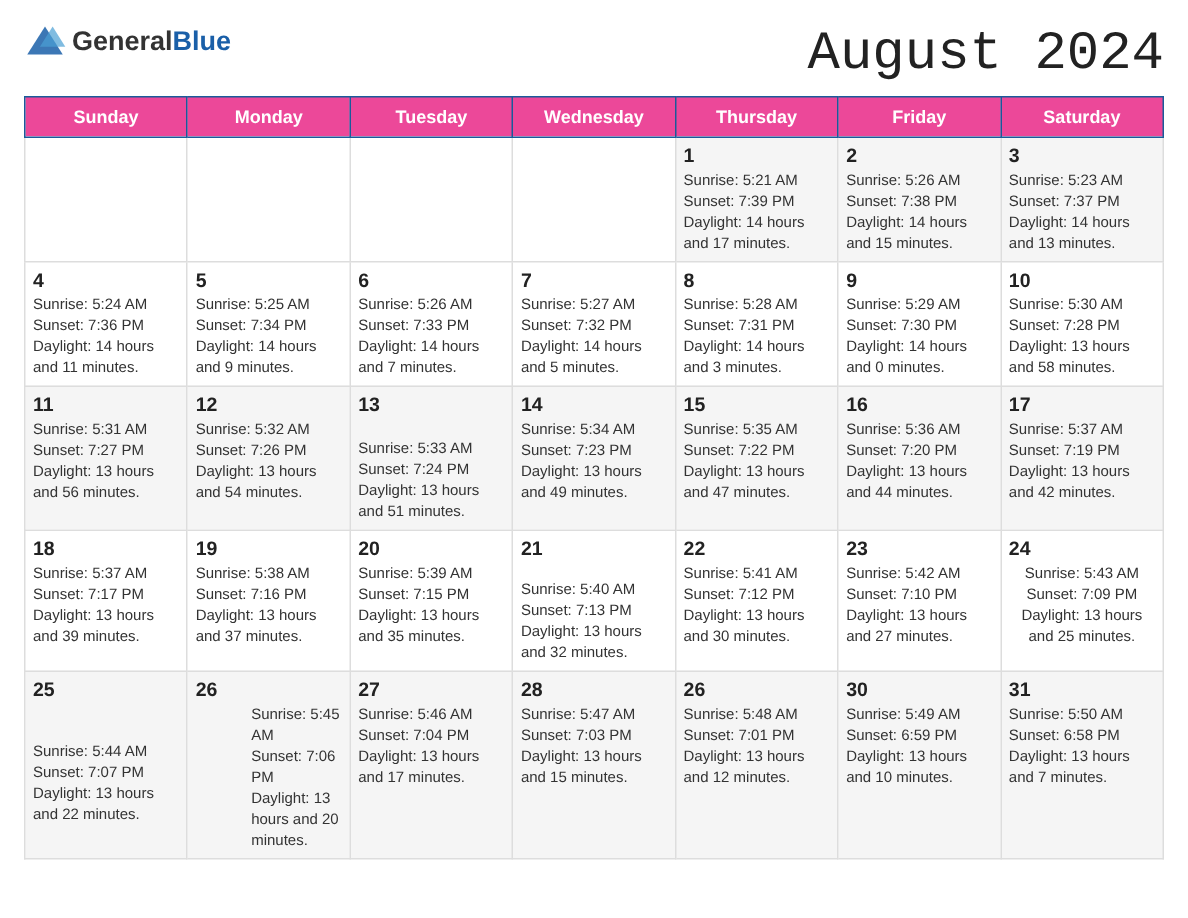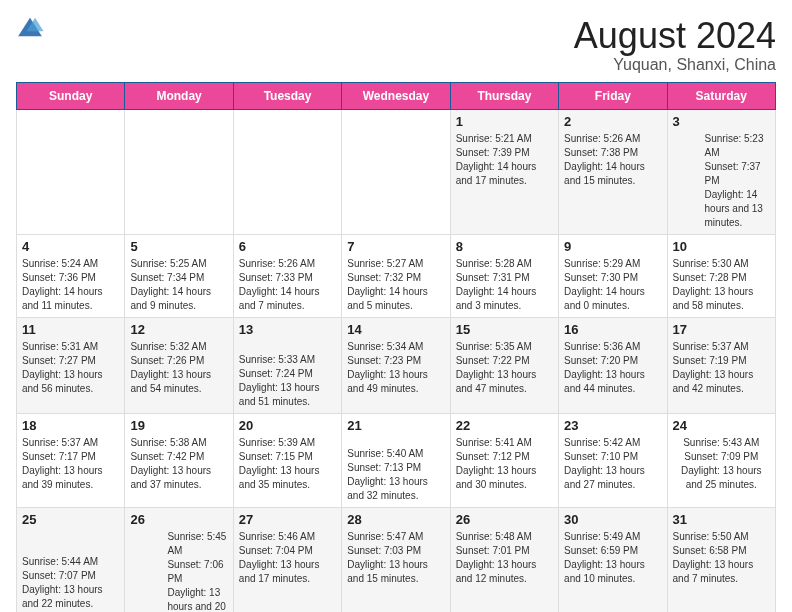--- a/index.html
+++ b/index.html
@@ -19,21 +19,21 @@
     .logo {
       display: flex;
       align-items: center;
       gap: 4px;
     }
     .logo-icon {
       width: 28px;
       height: 22px;
     }
     .title-area {
-      text-align: right;
+      font-family: Liberation Mono, monospace;
     }
     .main-title {
       font-size: 36px;
       font-weight: normal;
       color: #222;
       line-height: 1.1;
     }
     .subtitle {
       font-size: 16px;
       color: #555;
@@ -85,24 +85,26 @@
   </style>
 </head>
 <body>
 
 <div class="header-area">
   <div class="logo">
     <svg class="logo-icon" viewBox="0 0 32 26" xmlns="http://www.w3.org/2000/svg">
       <polygon points="16,2 30,24 2,24" fill="#1a5fa8" opacity="0.85"></polygon>
       <polygon points="22,2 32,18 12,18" fill="#4a9fd4" opacity="0.7"></polygon>
     </svg>
+    <div>
+      <span style="font-size:18px;font-weight:bold;color:#333;">General</span><span style="font-size:18px;font-weight:bold;color:#1a5fa8;">Blue</span>
+    </div>
   </div>
   <div class="title-area">
     <div class="main-title">August 2024</div>
-    <div class="subtitle">Yuquan, Shanxi, China</div>
   </div>
 </div>
 
 <table>
   <thead>
     <tr>
     <th>Sunday</th>
         <th>Monday</th>
         <th>Tuesday</th>
         <th>Wednesday</th>
@@ -124,21 +126,21 @@
 Daylight: 14 hours and 17 minutes.</div>
         </td>
         <td>
           <div class="day-number">2</div>
           <div class="day-info" style="white-space: pre-line;">Sunrise: 5:26 AM
 Sunset: 7:38 PM
 Daylight: 14 hours and 15 minutes.</div>
         </td>
         <td>
           <div class="day-number">3</div>
-          <div class="day-info" style="white-space: pre-line; margin-left: 32px;">Sunrise: 5:23 AM
+          <div class="day-info" style="white-space: pre-line;">Sunrise: 5:23 AM
 Sunset: 7:37 PM
 Daylight: 14 hours and 13 minutes.</div>
         </td>
       </tr>
       <tr>
         <td>
           <div class="day-number">4</div>
           <div class="day-info" style="white-space: pre-line;">Sunrise: 5:24 AM
 Sunset: 7:36 PM
 Daylight: 14 hours and 11 minutes.</div>
@@ -227,21 +229,21 @@
       <tr>
         <td>
           <div class="day-number">18</div>
           <div class="day-info" style="white-space: pre-line;">Sunrise: 5:37 AM
 Sunset: 7:17 PM
 Daylight: 13 hours and 39 minutes.</div>
         </td>
         <td>
           <div class="day-number">19</div>
           <div class="day-info" style="white-space: pre-line;">Sunrise: 5:38 AM
-Sunset: 7:42 PM
+Sunset: 7:16 PM
 Daylight: 13 hours and 37 minutes.</div>
         </td>
         <td>
           <div class="day-number">20</div>
           <div class="day-info" style="white-space: pre-line;">Sunrise: 5:39 AM
 Sunset: 7:15 PM
 Daylight: 13 hours and 35 minutes.</div>
         </td>
         <td>
           <div class="day-number">21</div>

